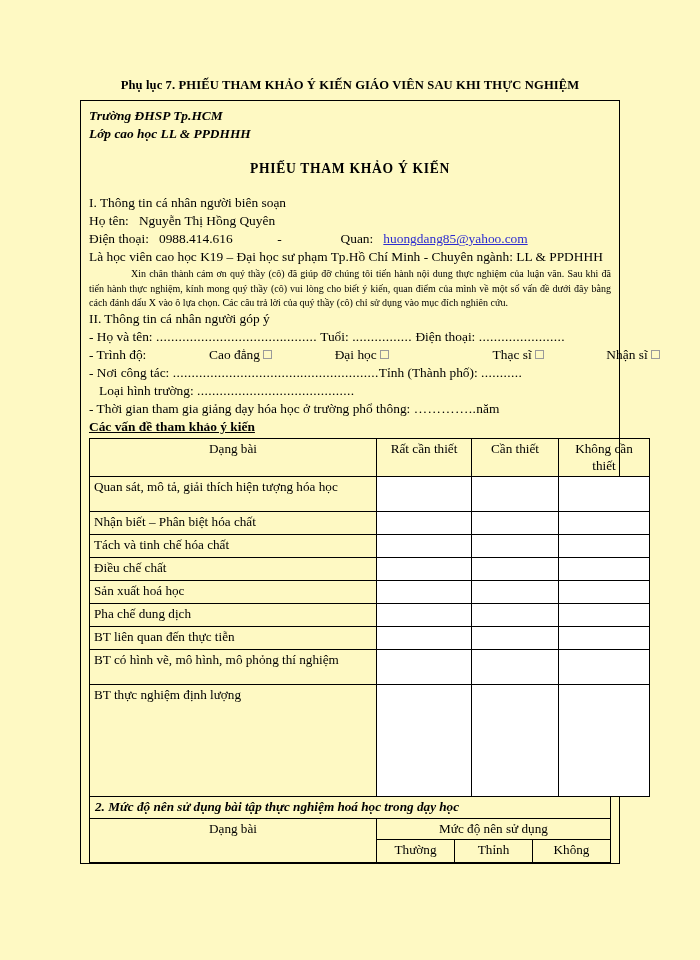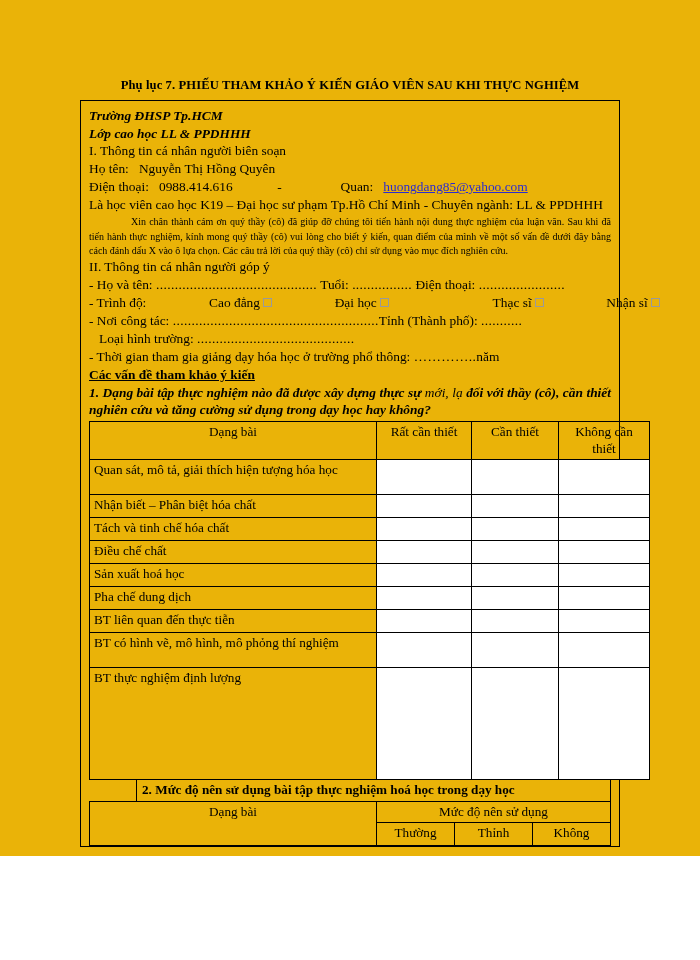--- a/index.html
+++ b/index.html
@@ -10,24 +10,24 @@
   body {
     width: 700px;
     height: 960px;
     font-family: "Liberation Serif", "DejaVu Serif", serif;
     color: #000000;
     -webkit-font-smoothing: antialiased;
   }
   .page {
     position: relative;
     width: 700px;
-    height: 856px;
+    height: 960px;
     box-sizing: border-box;
     padding: 78px 80px 0 80px;
-    background: #eab308;
+    background: #fef9c3;
   }
 
   
   .appendix-caption {
     font-size: 12.6px;
     font-weight: bold;
     text-align: center;
     letter-spacing: 0.1px;
     margin: 0 0 7px 0;
     white-space: nowrap;
@@ -149,24 +149,24 @@
   tr.row-tall td { height: 31px; margin-top: 8px; }
   tr.row-one  td { height: 19px; }
   tr.row-last td { height: 108px; }
 
   
   .q2-banner {
     border: 1px solid #000;
     border-top: none;
     font-size: 13.2px;
     font-weight: bold;
+    font-style: italic;
     padding: 1px 5px 2px 5px;
     line-height: 1.32;
     box-sizing: border-box;
-    margin-left: 47px;
   }
 
   table.survey2 {
     border-collapse: collapse;
     width: 100%;
     table-layout: fixed;
     margin-top: -1px;
   }
   table.survey2 td, table.survey2 th {
     border: 1px solid #000;
@@ -188,20 +188,21 @@
 
 <div class="page">
 
   <div class="appendix-caption">Phụ lục 7. PHIẾU THAM KHẢO Ý KIẾN GIÁO VIÊN SAU KHI THỰC NGHIỆM</div>
 
   <div class="doc-frame">
 
     <div class="org-line">Trường ĐHSP Tp.HCM</div>
     <div class="org-line">Lớp cao học LL &amp; PPDHHH</div>
 
+    <div class="form-title">PHIẾU THAM KHẢO Ý KIẾN</div>
 
     <div class="sec-head">I. Thông tin cá nhân người biên soạn</div>
 
     <div class="line">
       <span>Họ tên:</span>
       <span>&nbsp;</span>
       <span>Nguyễn Thị Hồng Quyên</span>
     </div>
 
     <div class="line">
@@ -256,26 +257,20 @@
       <span class="dots">..........................................</span>
     </div>
 
     <div class="line">
       <span>- Thời gian tham gia giảng dạy hóa học ở trường phổ thông:</span>
       <span class="dots">…………..</span><span>năm</span>
     </div>
 
     <div class="underline-head">Các vấn đề tham khảo ý kiến</div>
 
-    <div class="question">
-      <span>1.</span>
-      <span>Dạng bài tập thực nghiệm nào đã được xây dựng thực sự</span>
-      <span class="plainish">mới, lạ</span>
-      <span>đối với thầy (cô), cần thiết nghiên cứu và tăng cường sử dụng trong dạy học hay không?</span>
-    </div>
 
     <table class="survey">
       <thead>
         <tr>
           <th class="col-type">Dạng bài</th>
           <th class="col-a">Rất cần thiết</th>
           <th class="col-b">Cần thiết</th>
           <th class="col-c">Không cần thiết</th>
         </tr>
       </thead>

